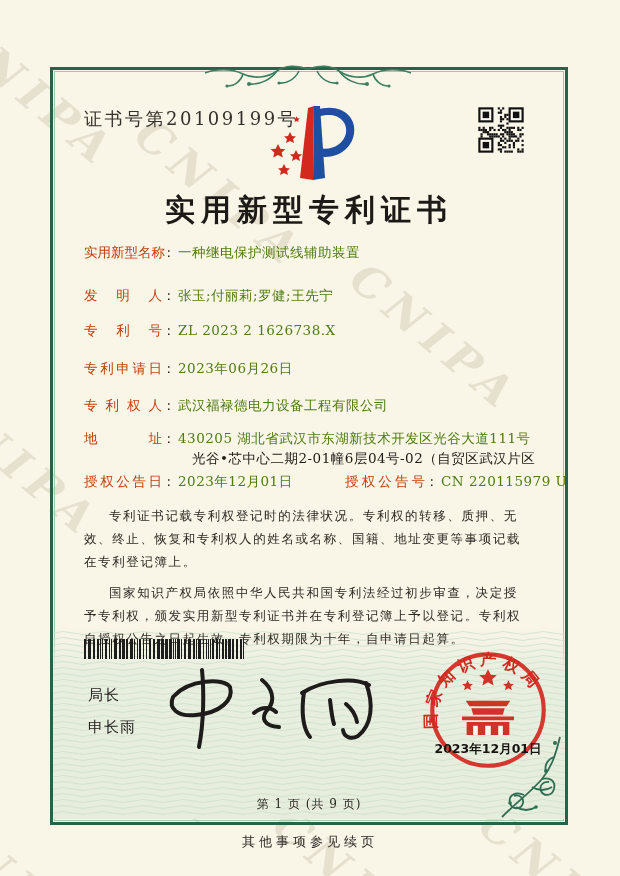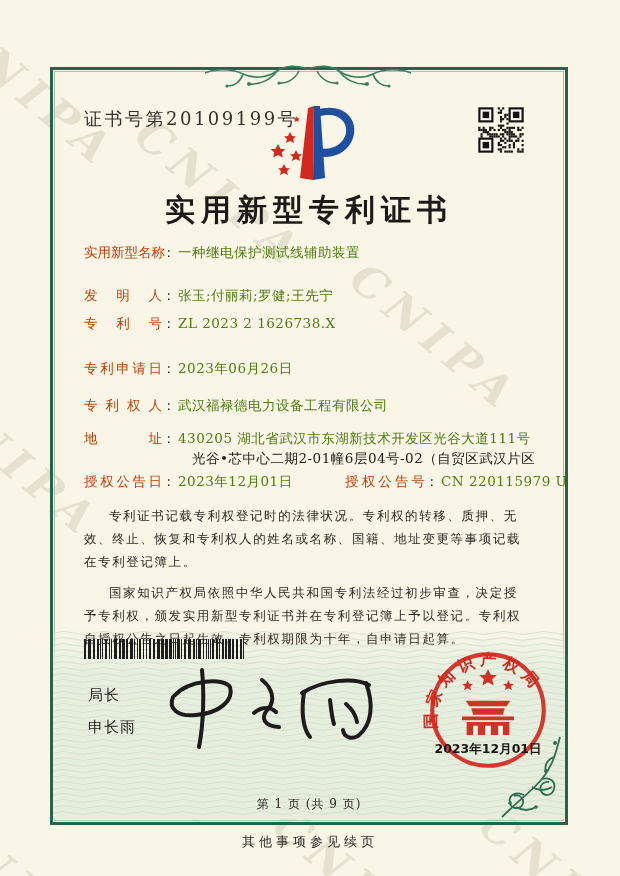--- a/index.html
+++ b/index.html
@@ -277,21 +277,21 @@
 
 <div class="title">实用新型专利证书</div>
 
 <div class="fields">
   <div class="frow" style="top:0">
     <span class="flabel">实用新型名称</span><span class="fcolon">：</span><span class="fvalue">一种继电保护测试线辅助装置</span>
   </div>
   <div class="frow" style="top:43px">
     <span class="flabel">发明人</span><span class="fcolon">：</span><span class="fvalue">张玉;付丽莉;罗健;王先宁</span>
   </div>
-  <div class="frow" style="top:71px">
+  <div class="frow" style="top:78px">
     <span class="flabel">专利号</span><span class="fcolon">：</span><span class="fvalue">ZL 2023 2 1626738.X</span>
   </div>
   <div class="frow" style="top:116px">
     <span class="flabel">专利申请日</span><span class="fcolon">：</span><span class="fvalue">2023年06月26日</span>
   </div>
   <div class="frow" style="top:153px">
     <span class="flabel">专利权人</span><span class="fcolon">：</span><span class="fvalue">武汉福禄德电力设备工程有限公司</span>
   </div>
   <div class="frow" style="top:186px">
     <span class="flabel">地址</span><span class="fcolon">：</span><span class="fvalue">430205 湖北省武汉市东湖新技术开发区光谷大道111号</span>

